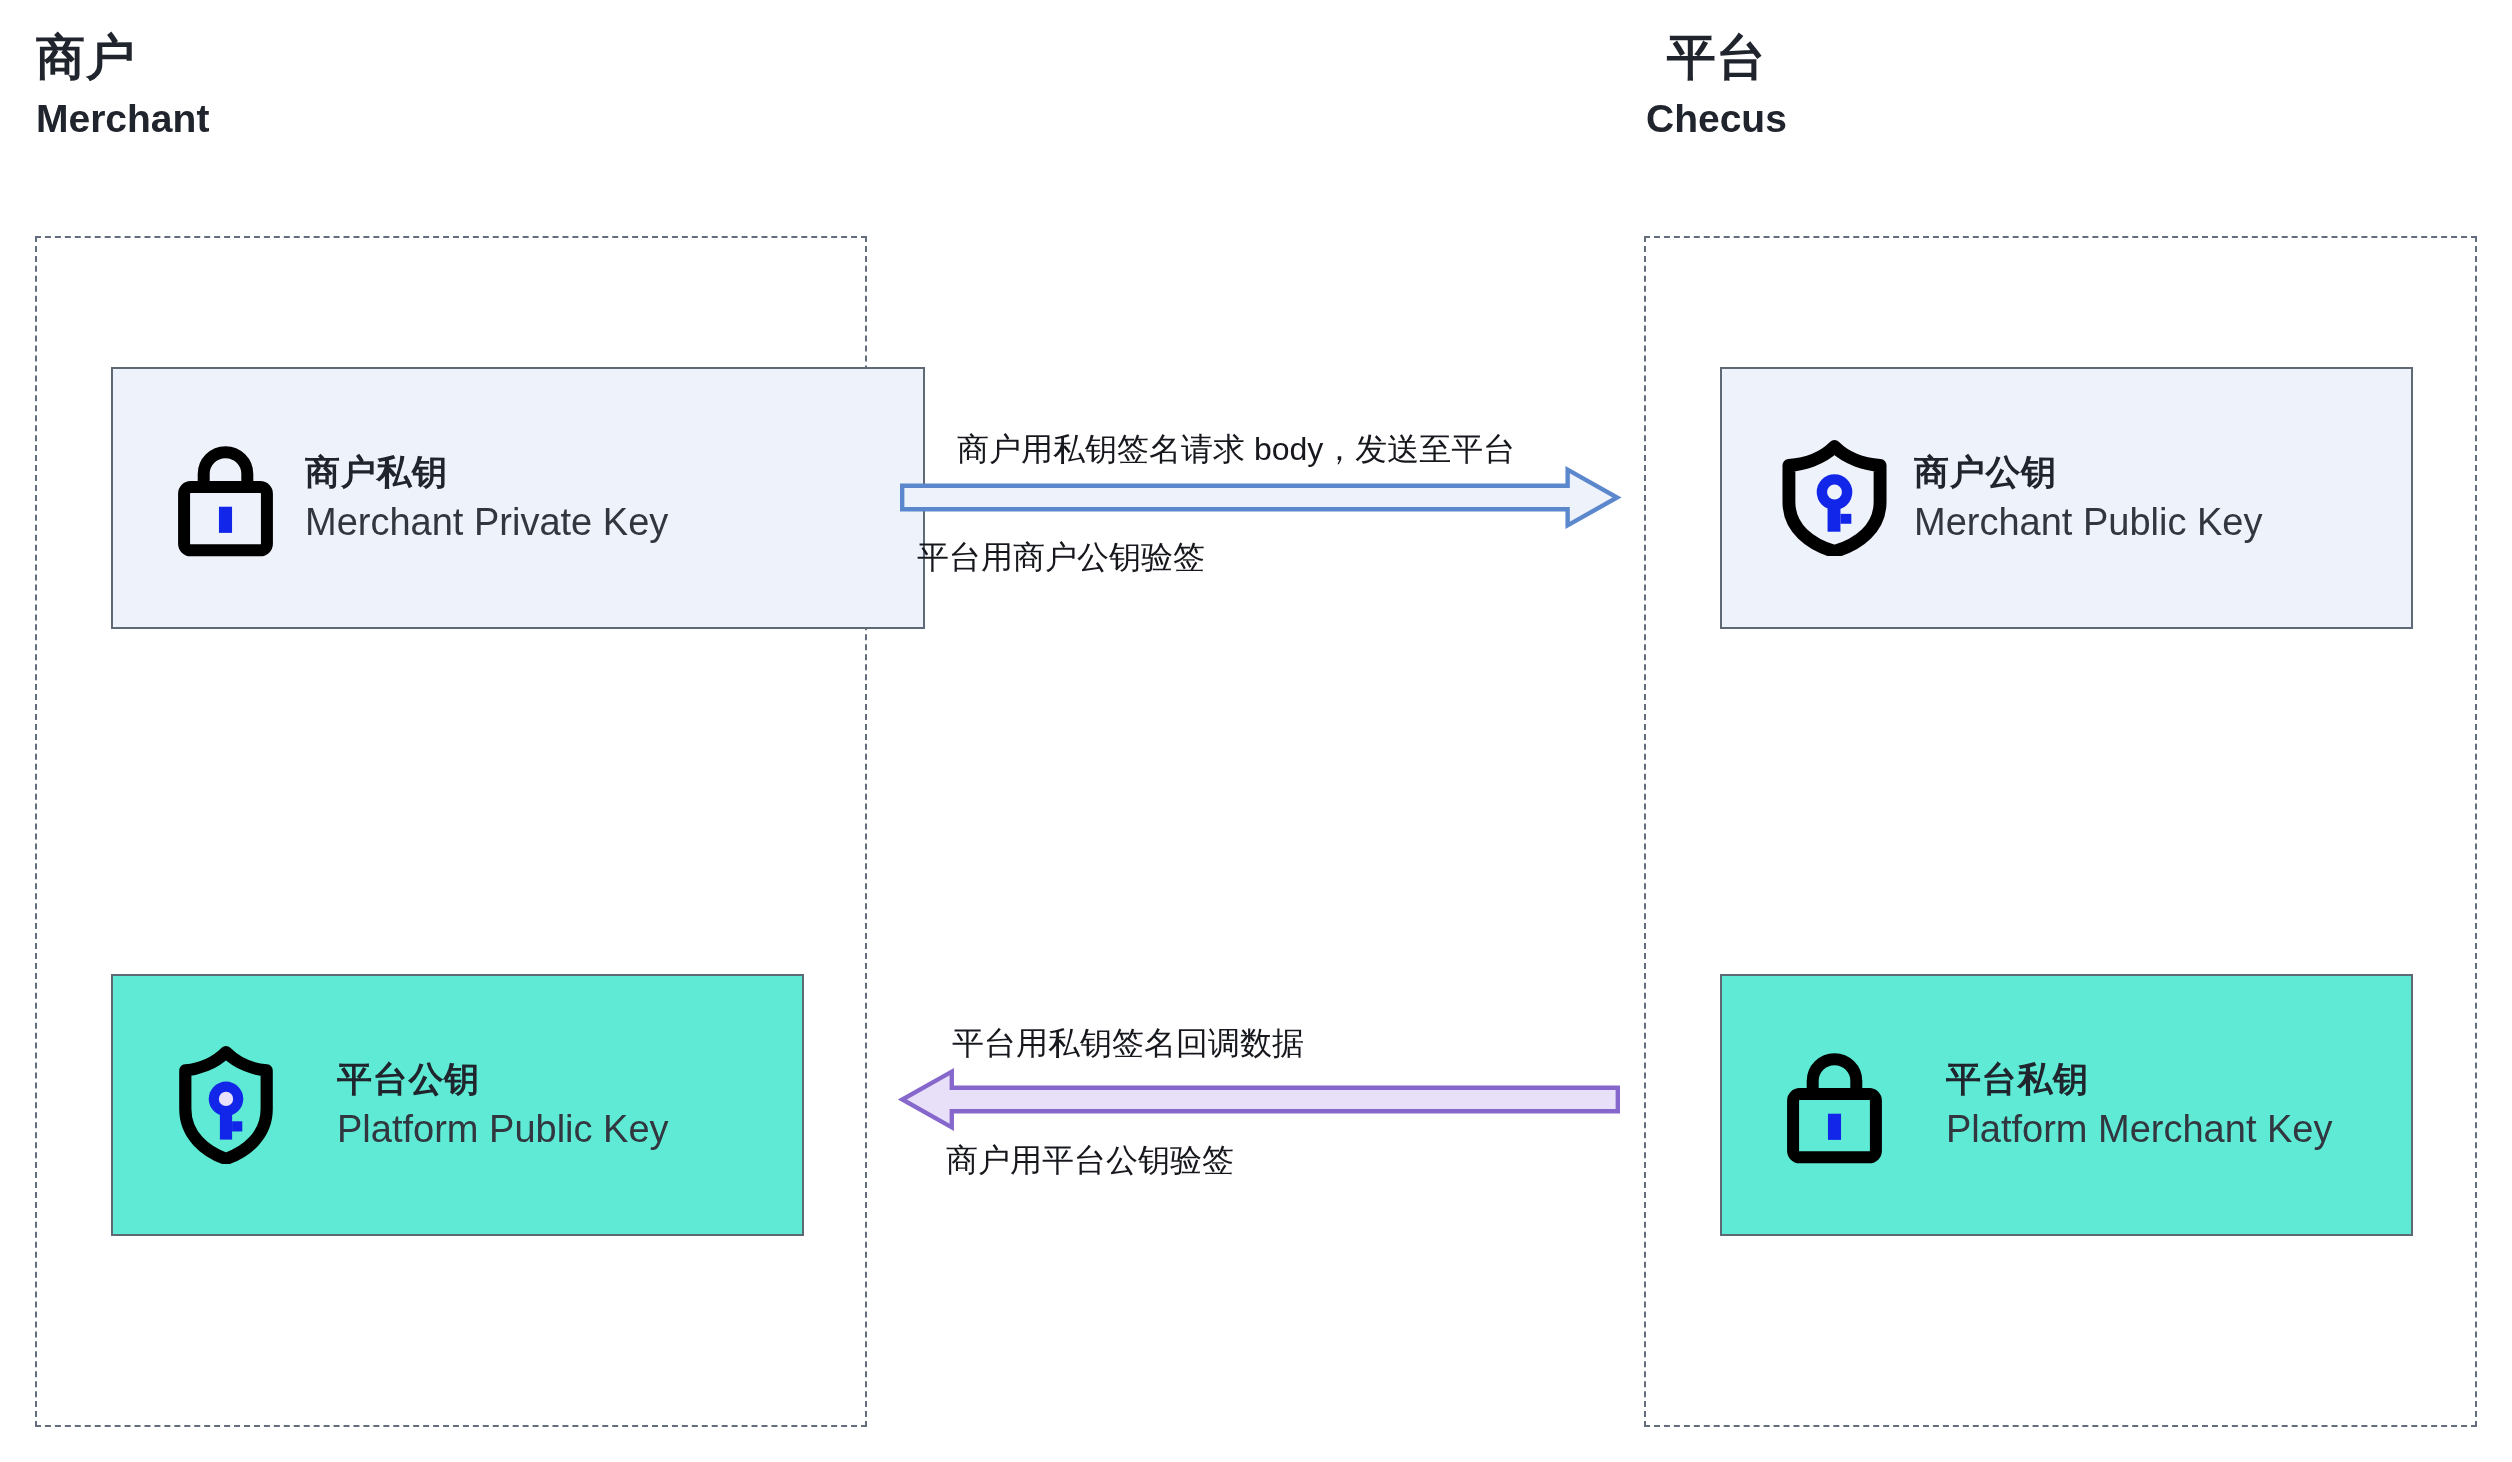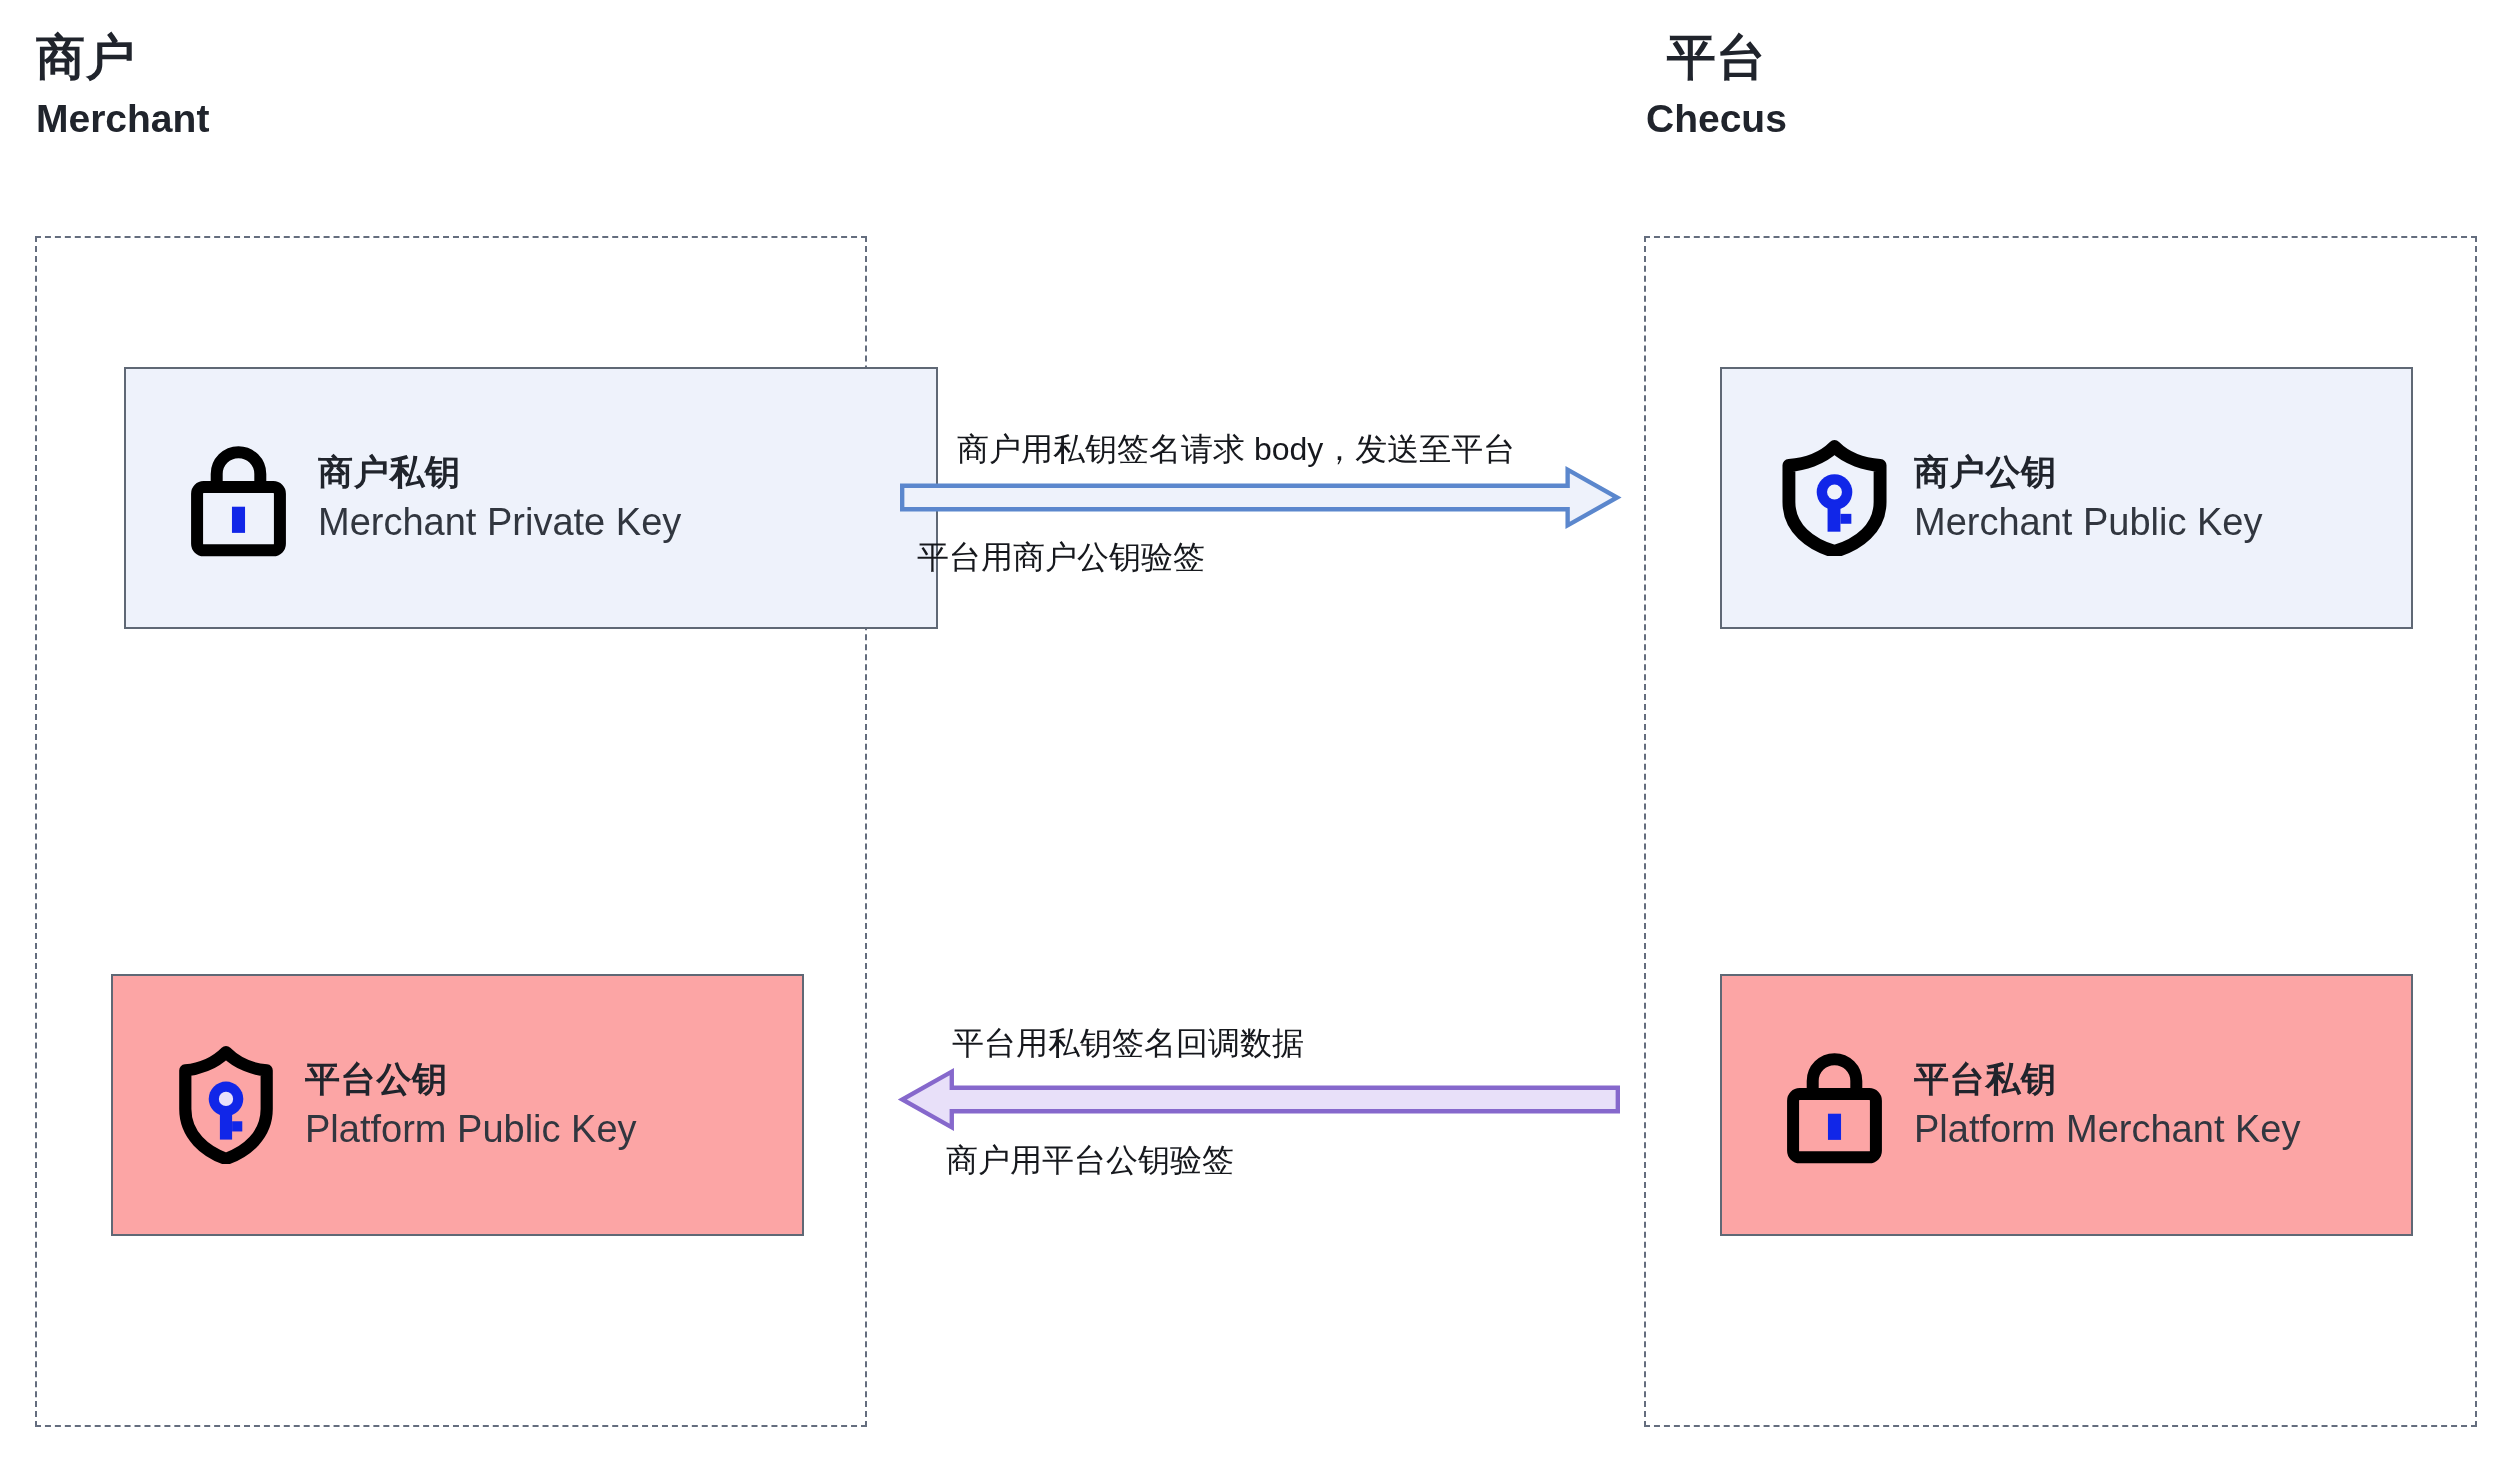--- a/index.html
+++ b/index.html
@@ -38,23 +38,23 @@
   
   .card{
     position:absolute;
     box-sizing:border-box;
     border:2.2px solid #5f6875;
     display:flex;
     align-items:center;
     padding-left:58px;
   }
   .card.blue{background:#eef2fb;}
-  .card.purple{background:#fca5a5;}
+  .card.purple{background:#5eead4;gap:32px;}
 
-  #card-merchant-private{left:124px;top:367px;width:814px;height:262px;}
+  #card-merchant-private{left:111px;top:367px;width:814px;height:262px;}
   #card-platform-public {left:111px;top:974px;width:693px;height:262px;}
   #card-merchant-public {left:1720px;top:367px;width:693px;height:262px;}
   #card-platform-private{left:1720px;top:974px;width:693px;height:262px;}
 
   .card .icon{
     width:109px;height:116px;flex:0 0 109px;
     display:flex;align-items:center;justify-content:center;
     margin-right:25px;
   }
   .card .labels{display:flex;flex-direction:column;justify-content:center;}

